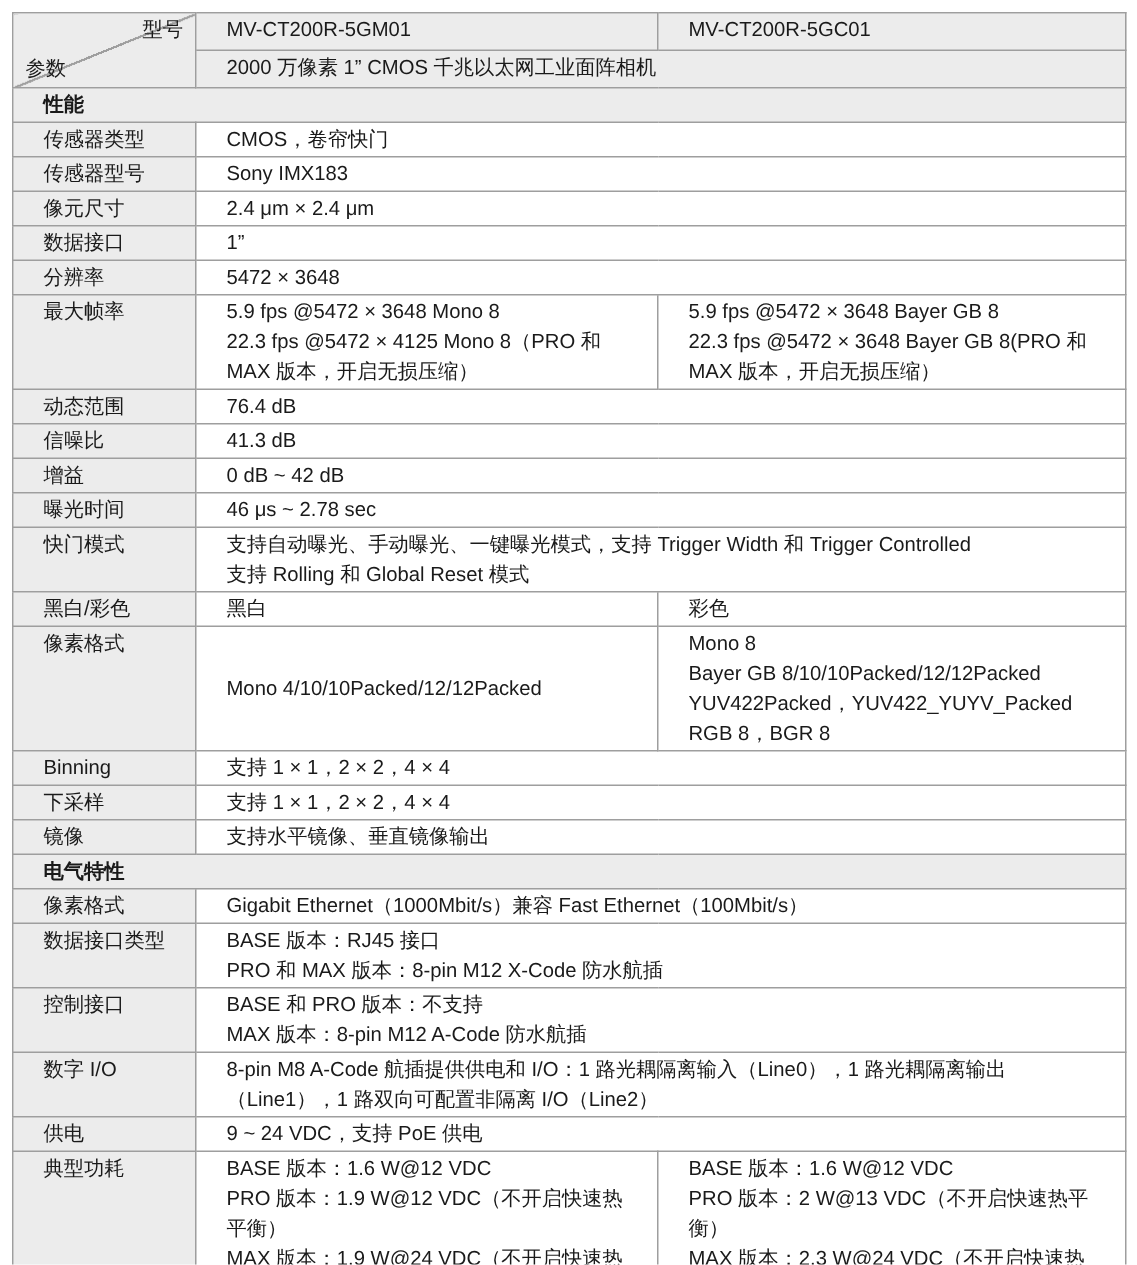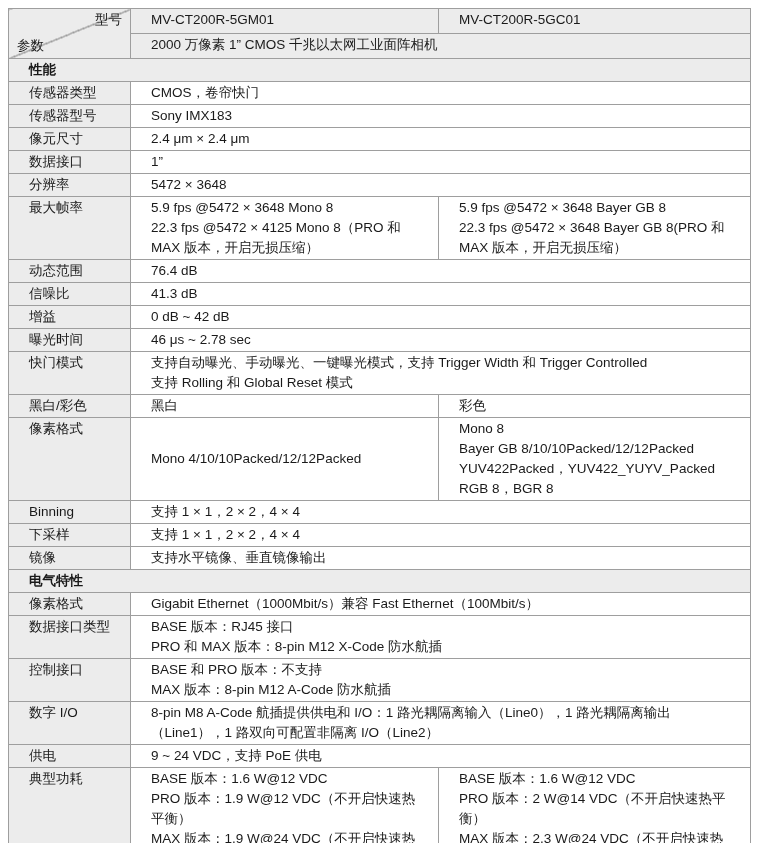--- a/index.html
+++ b/index.html
@@ -221,19 +221,19 @@
         </tr>
         <tr>
           <td class="label">典型功耗</td>
           <td class="value">
             <div class="line">BASE 版本：1.6 W@12 VDC</div>
             <div class="line">PRO 版本：1.9 W@12 VDC（不开启快速热平衡）</div>
             <div class="line">MAX 版本：1.9 W@24 VDC（不开启快速热平衡、不控制外部设备）</div>
           </td>
           <td class="value">
             <div class="line">BASE 版本：1.6 W@12 VDC</div>
-            <div class="line">PRO 版本：2 W@14 VDC（不开启快速热平衡）</div>
+            <div class="line">PRO 版本：2 W@13 VDC（不开启快速热平衡）</div>
             <div class="line">MAX 版本：2.3 W@24 VDC（不开启快速热平衡、不控制外部设备）</div>
           </td>
         </tr>
       </tbody>
   </table>
 </div>
 
 </body></html>

